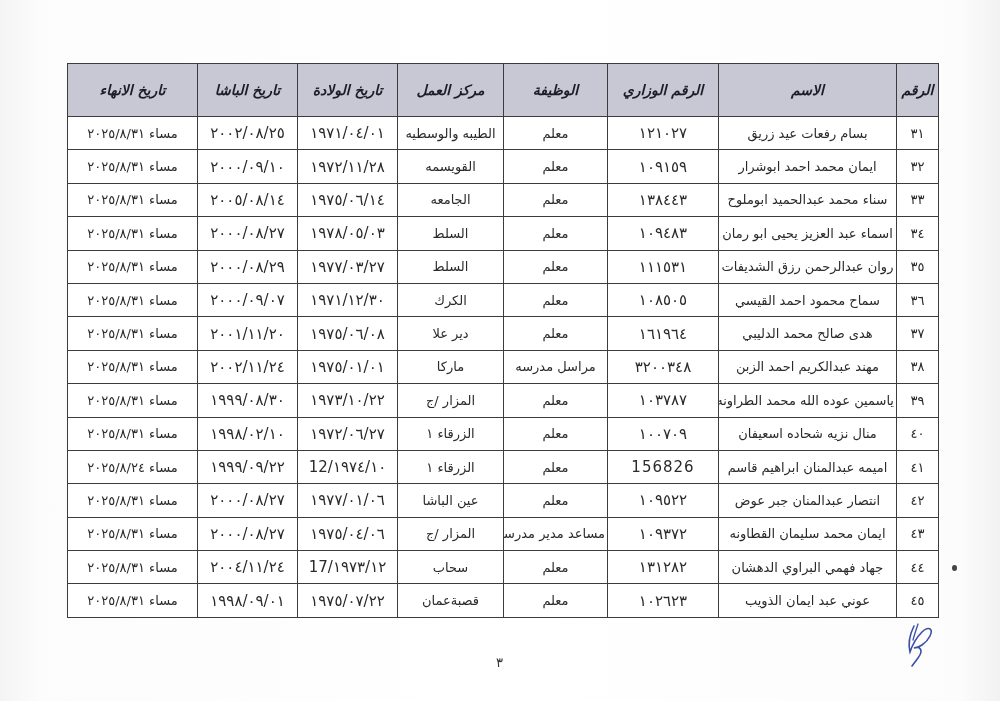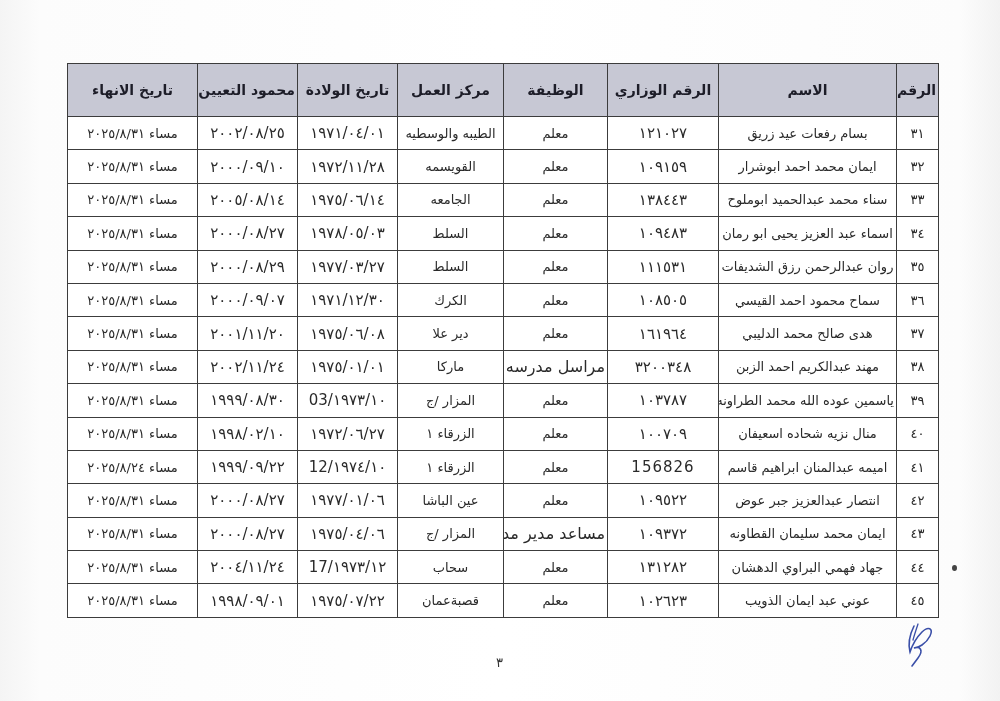--- a/index.html
+++ b/index.html
@@ -37,37 +37,38 @@
       padding: 0 2px;
       white-space: nowrap;
       overflow: hidden;
     }
     .data-table th {
       background: #c7c8d4;
       height: 52px;
       font-weight: bold;
       font-size: 14px;
       color: #1d1d28;
+      font-style: italic;
     }
     .data-table td {
       height: 32.4px;
       font-size: 13px;
       color: #2a2a2a;
       background: #ffffff;
     }
     .c-num { width: 42px; }
     .c-name { width: 178px; }
     .c-minid { width: 111px; }
     .c-job { width: 104px; }
     .c-center { width: 106px; }
     .c-birth { width: 100px; }
     .c-appoint { width: 100px; }
     .c-end { width: 130px; }
     td.digits { letter-spacing: 1px; font-size: 15px; }
-    td.job-long { font-size: 16px; }
+    td.job-long { font-size: 13px; }
     .page-number {
       position: absolute;
       left: 496px;
       top: 655px;
       font-size: 13px;
       color: #333;
     }
     .signature {
       position: absolute;
       left: 900px;
@@ -102,21 +103,21 @@
         <col class="c-end">
     </colgroup>
     <thead>
       <tr>
         <th>الرقم</th>
         <th>الاسم</th>
         <th>الرقم الوزاري</th>
         <th>الوظيفة</th>
         <th>مركز العمل</th>
         <th>تاريخ الولادة</th>
-        <th>محمود التعيين</th>
+        <th>تاريخ الباشا</th>
         <th>تاريخ الانهاء</th>
       </tr>
     </thead>
     <tbody id="table-body">
         <tr>
           <td>٣١</td>
           <td>بسام رفعات عيد زريق</td>
           <td class="digits">١٢١٠٢٧</td>
           <td>معلم</td>
           <td>الطيبه والوسطيه</td>
@@ -193,21 +194,21 @@
           <td class="digits">١٩٧٥/٠١/٠١</td>
           <td class="digits">٢٠٠٢/١١/٢٤</td>
           <td>مساء ٢٠٢٥/٨/٣١</td>
         </tr>
         <tr>
           <td>٣٩</td>
           <td>ياسمين عوده الله محمد الطراونه</td>
           <td class="digits">١٠٣٧٨٧</td>
           <td>معلم</td>
           <td>المزار /ج</td>
-          <td class="digits">١٩٧٣/١٠/03</td>
+          <td class="digits">١٩٧٣/١٠/٢٢</td>
           <td class="digits">١٩٩٩/٠٨/٣٠</td>
           <td>مساء ٢٠٢٥/٨/٣١</td>
         </tr>
         <tr>
           <td>٤٠</td>
           <td>منال نزيه شحاده اسعيفان</td>
           <td class="digits">١٠٠٧٠٩</td>
           <td>معلم</td>
           <td>الزرقاء ١</td>
           <td class="digits">١٩٧٢/٠٦/٢٧</td>
@@ -219,21 +220,21 @@
           <td>اميمه عبدالمنان ابراهيم قاسم</td>
           <td class="digits">156826</td>
           <td>معلم</td>
           <td>الزرقاء ١</td>
           <td class="digits">١٩٧٤/١٠/12</td>
           <td class="digits">١٩٩٩/٠٩/٢٢</td>
           <td>مساء ٢٠٢٥/٨/٢٤</td>
         </tr>
         <tr>
           <td>٤٢</td>
-          <td>انتصار عبدالعزيز جبر عوض</td>
+          <td>انتصار عبدالمنان جبر عوض</td>
           <td class="digits">١٠٩٥٢٢</td>
           <td>معلم</td>
           <td>عين الباشا</td>
           <td class="digits">١٩٧٧/٠١/٠٦</td>
           <td class="digits">٢٠٠٠/٠٨/٢٧</td>
           <td>مساء ٢٠٢٥/٨/٣١</td>
         </tr>
         <tr>
           <td>٤٣</td>
           <td>ايمان محمد سليمان القطاونه</td>

